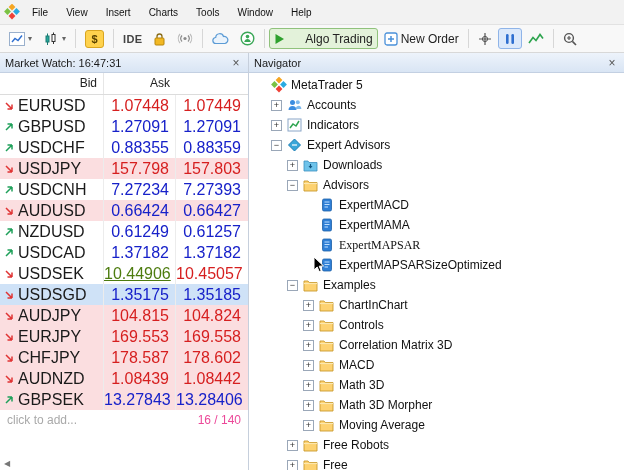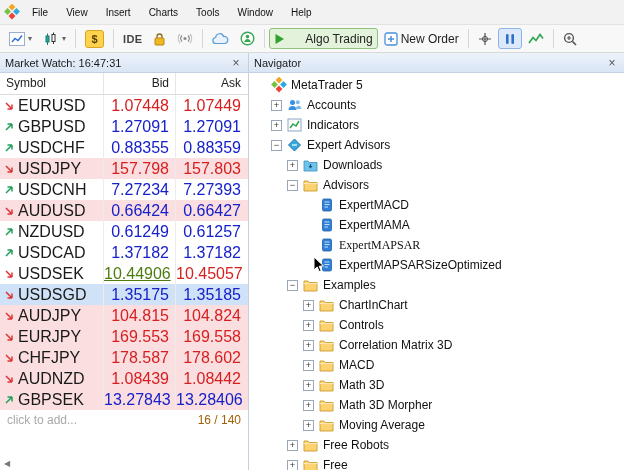--- a/index.html
+++ b/index.html
@@ -45,21 +45,21 @@
   .mw-row{display:grid;grid-template-columns:18px 86px 72px 71px;height:21px;line-height:21px;font-size:16px;}
   .mw-row .arrow{display:flex;align-items:center;justify-content:center;}
   .mw-row .sym{color:#1a1a1a;border-right:1px solid #ececec;}
   .mw-row .num{text-align:right;padding-right:6px;box-sizing:border-box;}
   .mw-row .bid{border-right:1px solid #ececec;}
   .c-red{color:#d61f1f;} .c-blue{color:#1721c9;} .c-black{color:#4d7c0f;text-decoration:underline;}
   .up{color:#1fa05a;} .down{color:#e03434;}
   .bg-pink{background:#fbdee0;} .bg-selected{background:#cfe2f7;} .bg-white{background:transparent;}
   .mw-footer{display:flex;height:20px;line-height:20px;font-size:12px;padding:0 7px;flex:none;}
   .mw-footer .left{color:#a9a9a9;}
-  .mw-footer .right{margin-left:auto;color:#a16207;}
+  .mw-footer .right{margin-left:auto;color:#ec4899;}
   .mw-strip{margin-top:auto;height:14px;display:flex;align-items:center;padding-left:4px;
     color:#777;font-size:8px;flex:none;}
 
   
   .nav{flex:1;}
   .tree{position:relative;flex:1;overflow:hidden;padding-top:2px;}
   .tree-row{display:flex;align-items:center;height:20px;font-size:12px;color:#111;box-sizing:border-box;}
   .expander{width:11px;height:11px;flex:none;border:1px solid #9aa7b8;background:#fff;
     display:flex;align-items:center;justify-content:center;font-size:9px;line-height:1;color:#333;
     margin-right:4px;box-sizing:border-box;}
@@ -187,21 +187,20 @@
   </div>
 
   <div class="content">
 
     <div class="panel mw">
       <div class="panel-title">
         <span>Market Watch: 16:47:31</span>
         <span class="close-x">×</span>
       </div>
       <div class="mw-header">
-        <span class="h h1">Symbol</span>
         <span class="h h2">Bid</span>
         <span class="h h3">Ask</span>
       </div>
       <div class="mw-rows" id="mwRows">
           <div class="mw-row bg-white">
             <span class="arrow down">
               <svg width="10" height="10" viewBox="0 0 10 10">
                 <path d="M2 2l6 6M8 8H3.5M8 8V3.5" stroke="currentColor" stroke-width="1.5" fill="none"></path>
               </svg>
             </span>

